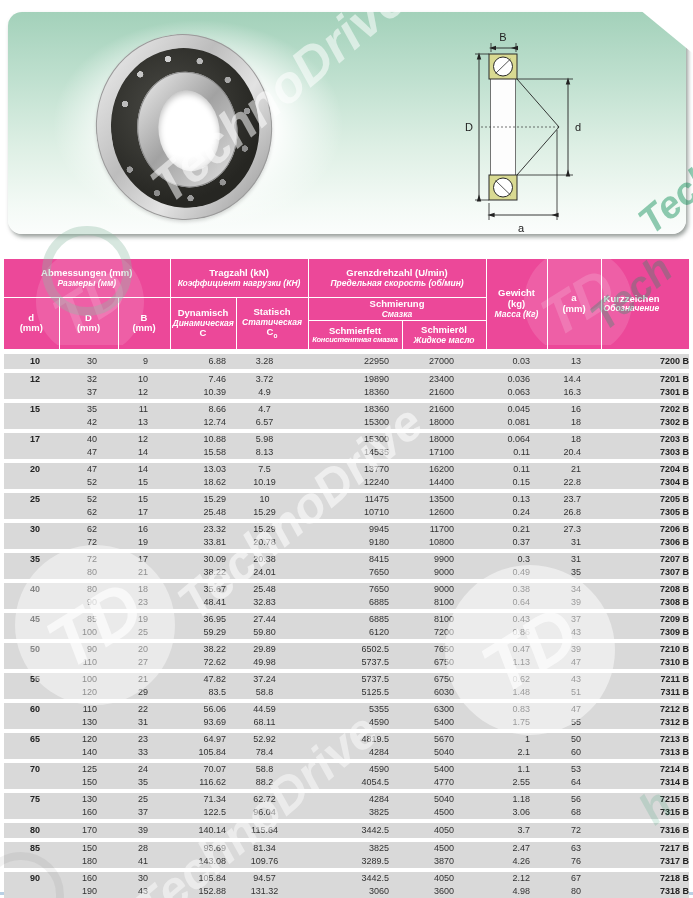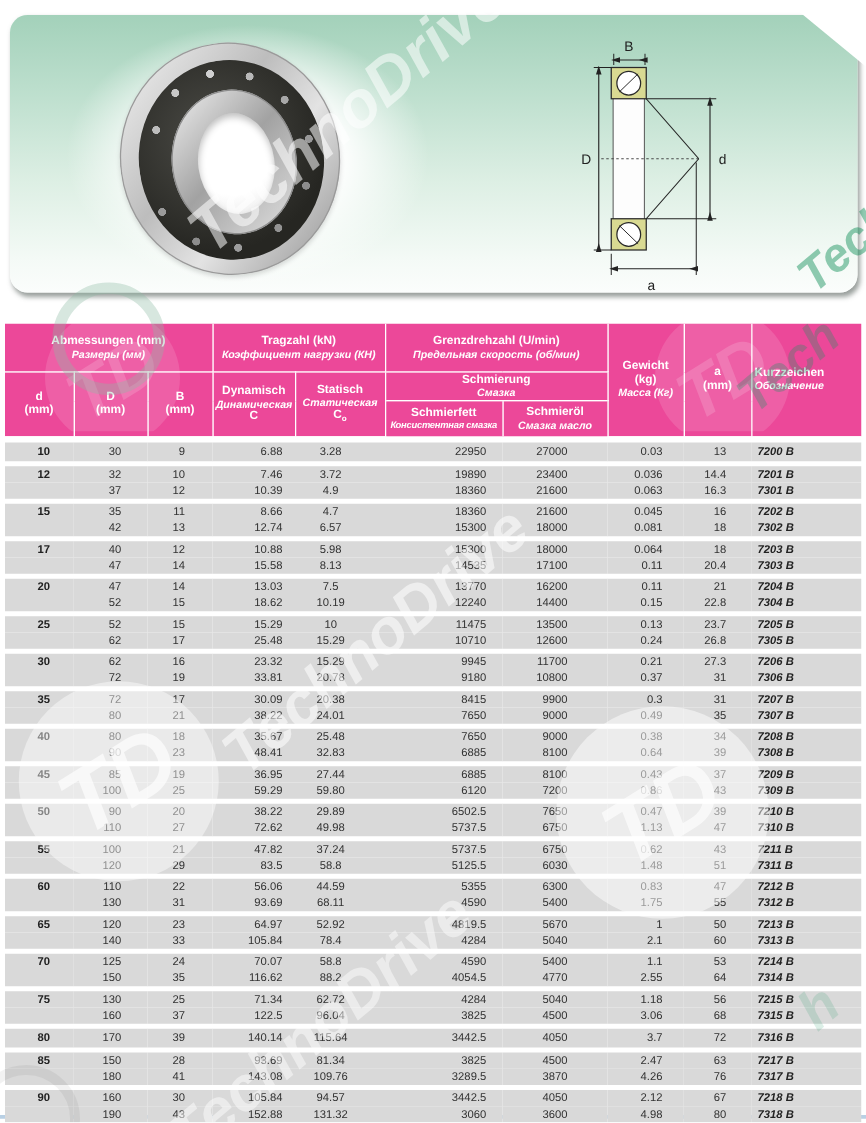--- a/index.html
+++ b/index.html
@@ -86,21 +86,21 @@
   .spec-table td{border:none;font-size:9px;color:#323232;line-height:1;vertical-align:middle;
                  text-align:right;padding:0;}
   tr.data-row{height:13px;} tr.data-row.single{height:15px;}
   tr.data-row td{background:#d9d9d9;}
   tr.gap-row td{background:transparent;height:4px;}
   td.c0{font-weight:bold;color:#222;padding-right:19px;}
   td.c1{padding-right:21px;} td.c2{padding-right:22px;}
   td.c3{padding-right:10px;} td.c4{padding-right:15px;text-align:center;}
   td.c5{padding-right:13px;} td.c6{padding-right:32px;}
   td.c7{padding-right:17px;} td.c8{padding-right:20px;}
-  td.c9{text-align:left;padding-left:5px;font-weight:bold;color:#222;font-style:italic;}
+  td.c9{text-align:right;padding-left:5px;font-weight:bold;color:#222;}
   .bottom-line{position:absolute;left:0;top:892px;width:693px;height:3px;background:#b9d0e4;}
 </style>
 </head>
 <body>
 
 <div class="page">
 
   <div class="panel">
     <div class="photo-glow"></div>
     <div class="b-outer">
@@ -229,21 +229,21 @@
           <div class="ru">Смазка</div>
         </th>
       </tr>
       <tr class="h3">
         <th>
           <div class="de">Schmierfett</div>
           <div class="ru-sm">Консистентная смазка</div>
         </th>
         <th>
           <div class="de">Schmieröl</div>
-          <div class="ru">Смазка масло</div>
+          <div class="ru">Жидкое масло</div>
         </th>
       </tr>
     </thead>
     <tbody>
         <tr class="gap-row">
           <td colspan="10"></td>
         </tr>
         <tr class="data-row single">
           <td class="c0">10</td>
           <td class="c1">30</td>

